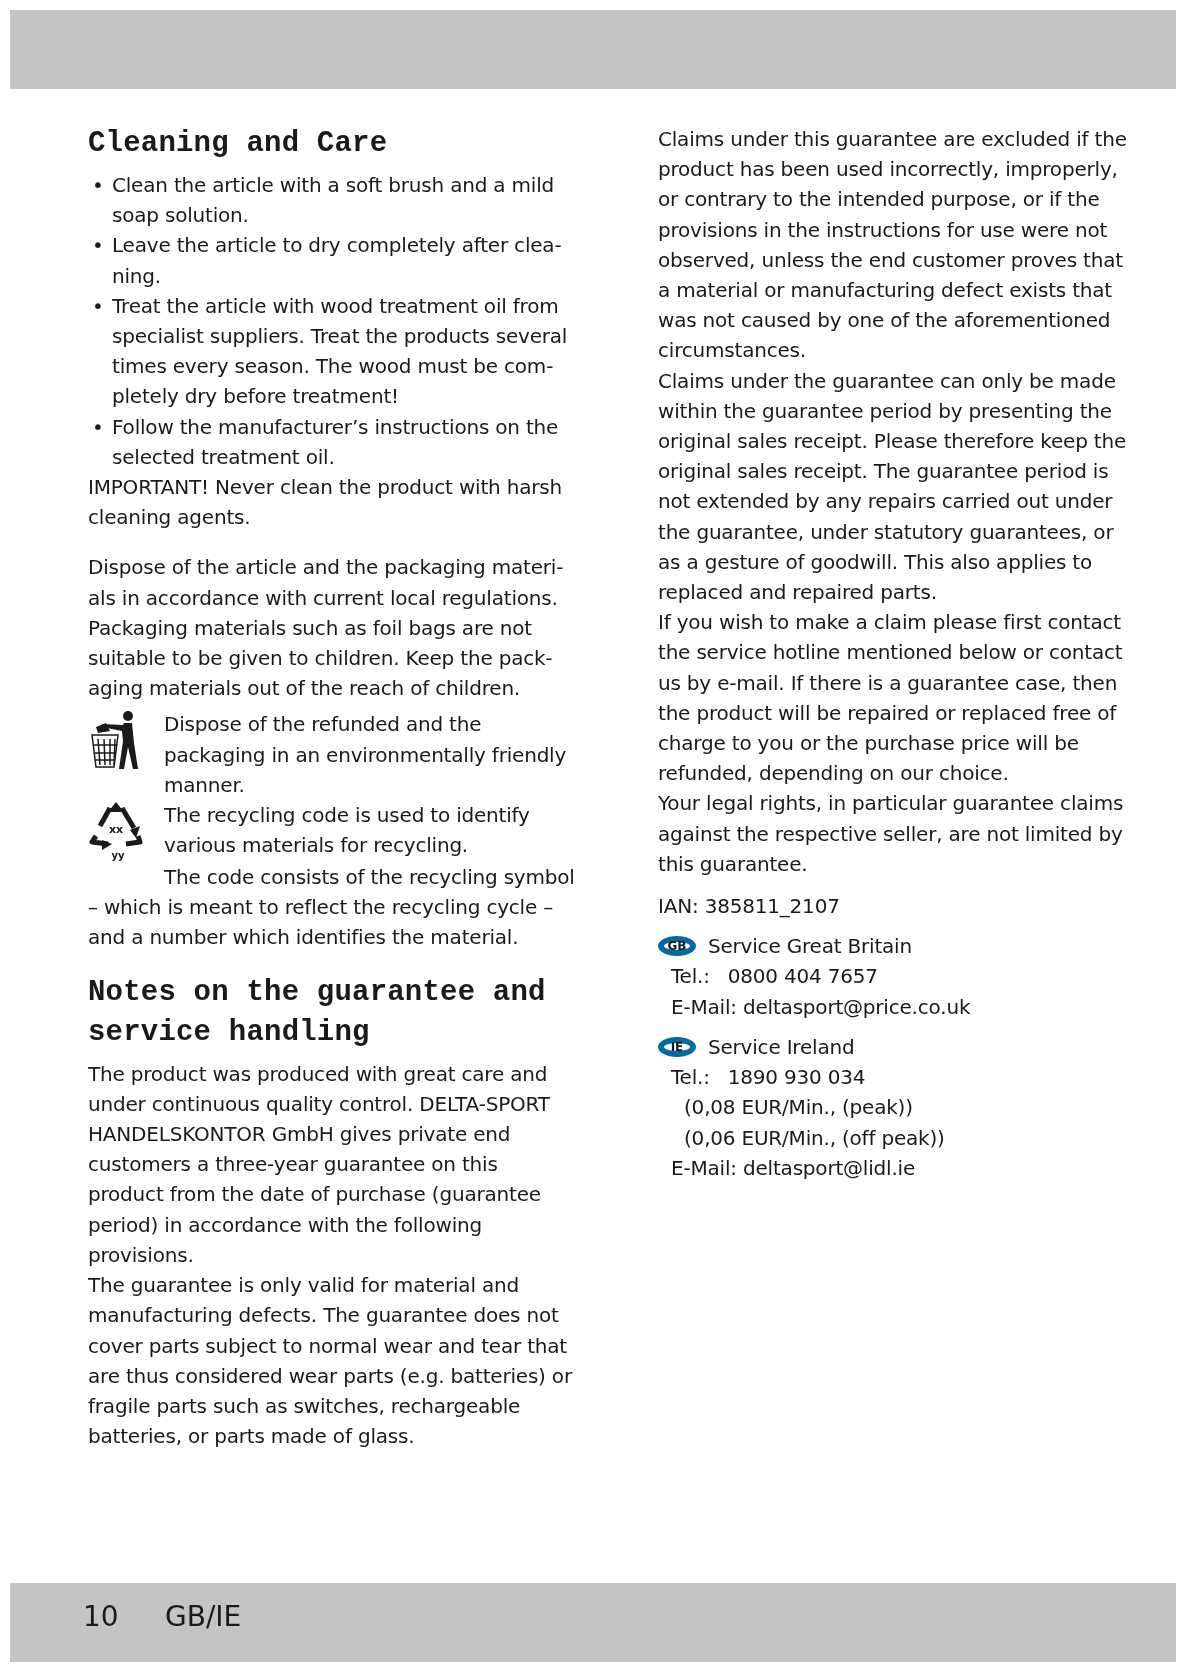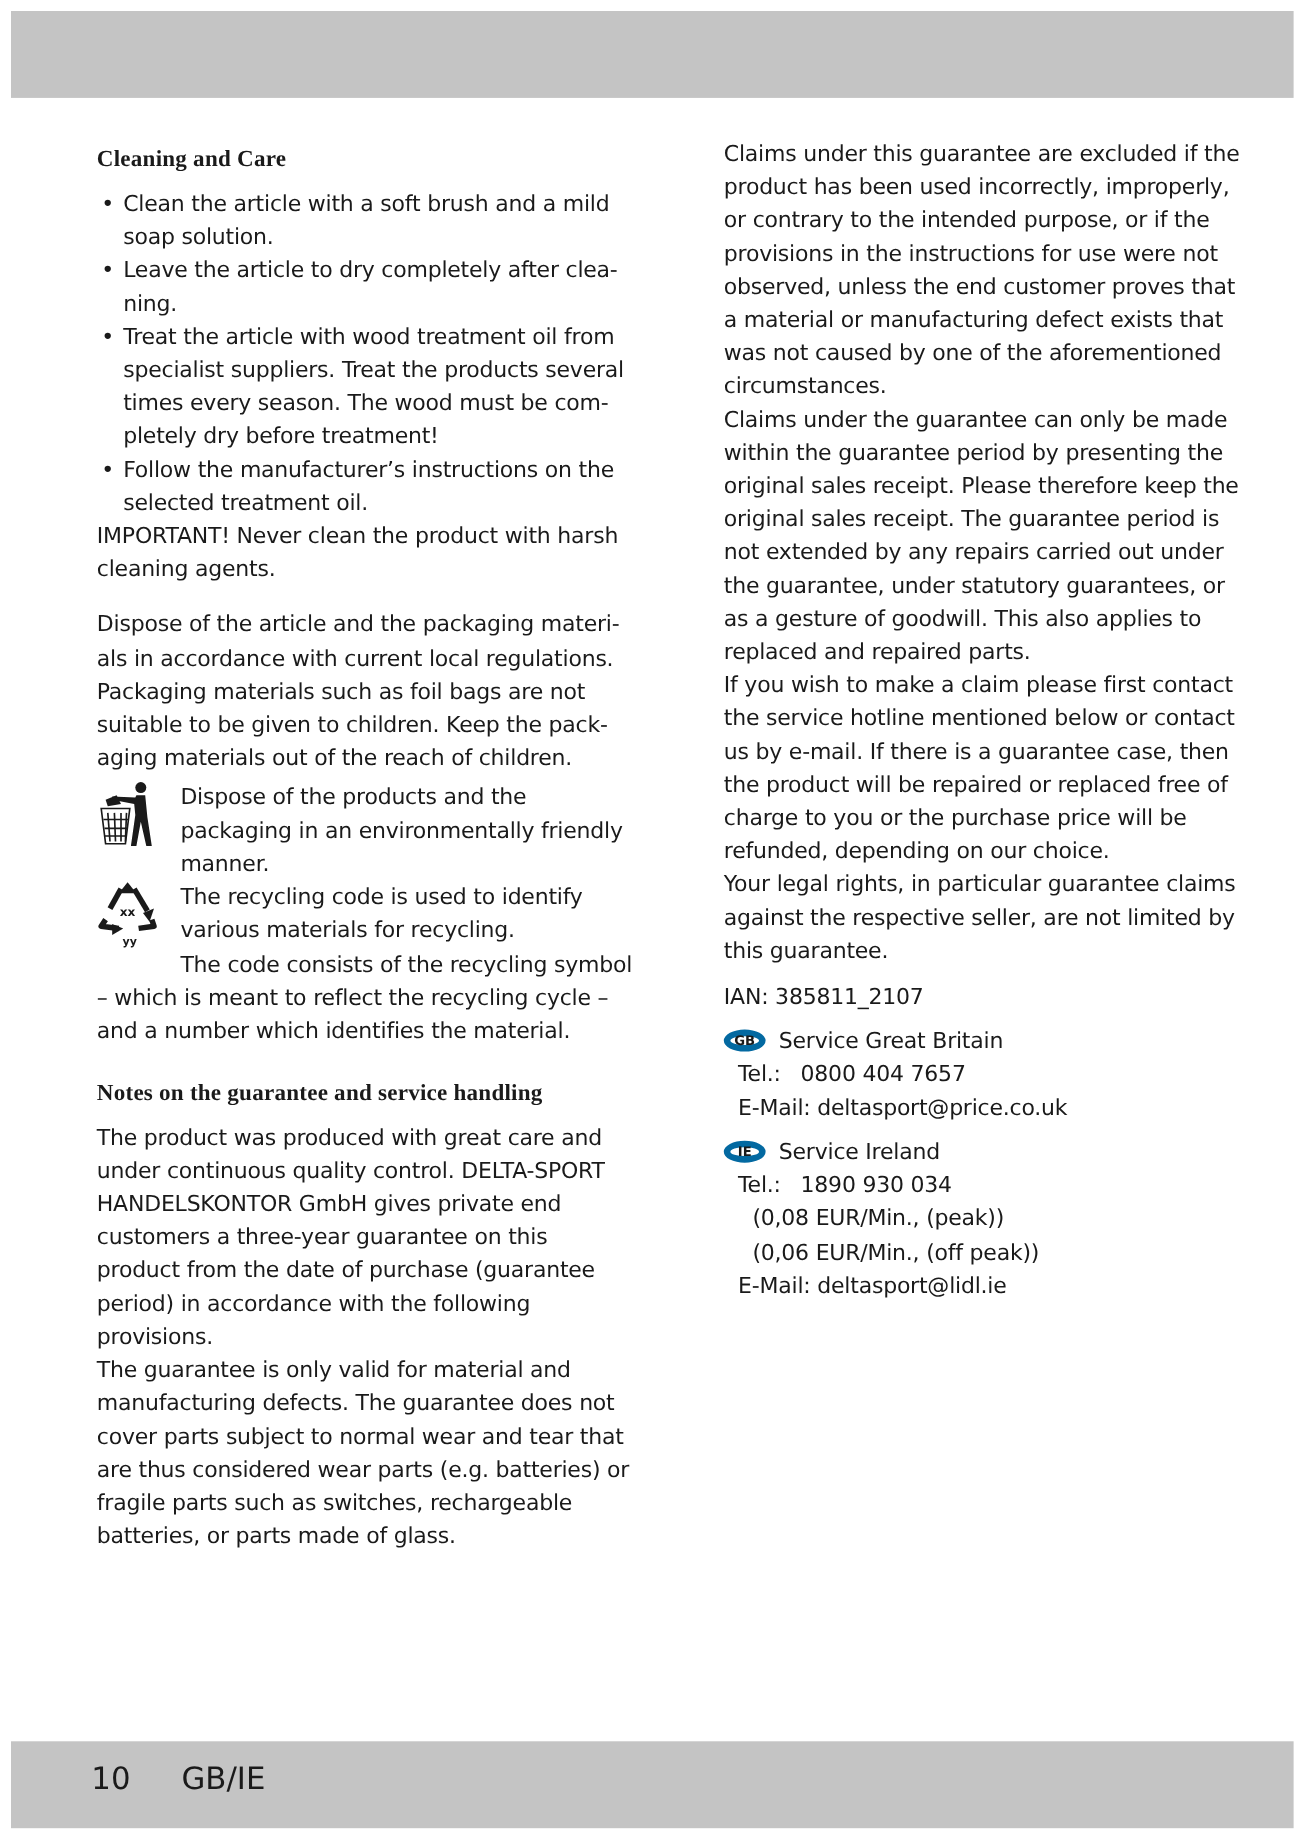--- a/index.html
+++ b/index.html
@@ -5,21 +5,21 @@
   html, body { margin:0; padding:0; background:#ffffff; }
   body { width:1186px; height:1672px; position:relative; overflow:hidden;
          font-family:"DejaVu Sans", sans-serif; color:#1a1a1a; }
   .band { position:absolute; left:10px; width:1166px; background:#c4c4c4; }
   .band.top { top:10px; height:79px; }
   .band.bottom { top:1583px; height:79px; }
   .footer-text { position:absolute; top:1600px; font-size:28px; color:#1a1a1a; }
   .col { position:absolute; top:124px; }
   .col.left { left:88px; width:490px; }
   .col.right { left:658px; width:470px; }
-  h2 { font-family:Liberation Serif, serif; font-weight:bold; font-size:21px;
+  h2 { font-family:Liberation Mono, monospace; font-weight:bold; font-size:29px;
        margin:0 0 6px 0; line-height:40px; letter-spacing:0.2px; }
   p, li { font-size:20px; line-height:30.2px; margin:0; letter-spacing:-0.2px; }
   ul { list-style:none; margin:0 0 0 0; padding:0; }
   li { position:relative; padding-left:24px; }
   li::before { content:"•"; position:absolute; left:4px; top:0; }
   .sec { margin-bottom:20px; }
   .iconrow { display:flex; align-items:flex-start; }
   .iconbox { width:76px; flex:0 0 76px; display:flex; justify-content:flex-start; }
   .iconrow .txt { flex:1; }
   .indent-block { padding-left:76px; }
@@ -62,21 +62,21 @@
               <line x1="27" y1="30" x2="26" y2="56"></line>
             <line x1="6" y1="36" x2="29" y2="36"></line>
               <line x1="7" y1="44" x2="28" y2="44"></line>
               <line x1="7" y1="51" x2="27" y2="51"></line>
           </g>
           <circle cx="40" cy="7" r="5" fill="#1a1a1a"></circle>
           <path d="M36 14 L44 14 L46 34 L50 60 L45 60 L40 38 L36 60 L31 60 L35 32 L34 22 L14 18 L14 15 L35 16 Z" fill="#1a1a1a"></path>
           <path d="M8 18 L18 14 L22 22 L10 24 Z" fill="#1a1a1a"></path>
         </svg>
       </div>
-      <p class="txt">Dispose of the products and the packaging in an environmentally friendly manner.</p>
+      <p class="txt">Dispose of the refunded and the packaging in an environmentally friendly manner.</p>
     </div>
     <div class="iconrow">
       <div class="iconbox">
         <svg width="56" height="62" viewBox="0 0 56 62">
           <g fill="none" stroke="#1a1a1a" stroke-width="5" stroke-linejoin="round">
             <path d="M22 8 L12 26"></path>
             <path d="M34 8 L46 28"></path>
             <path d="M8 36 L4 42 L20 44"></path>
             <path d="M50 36 L52 42 L38 44"></path>
           </g>

